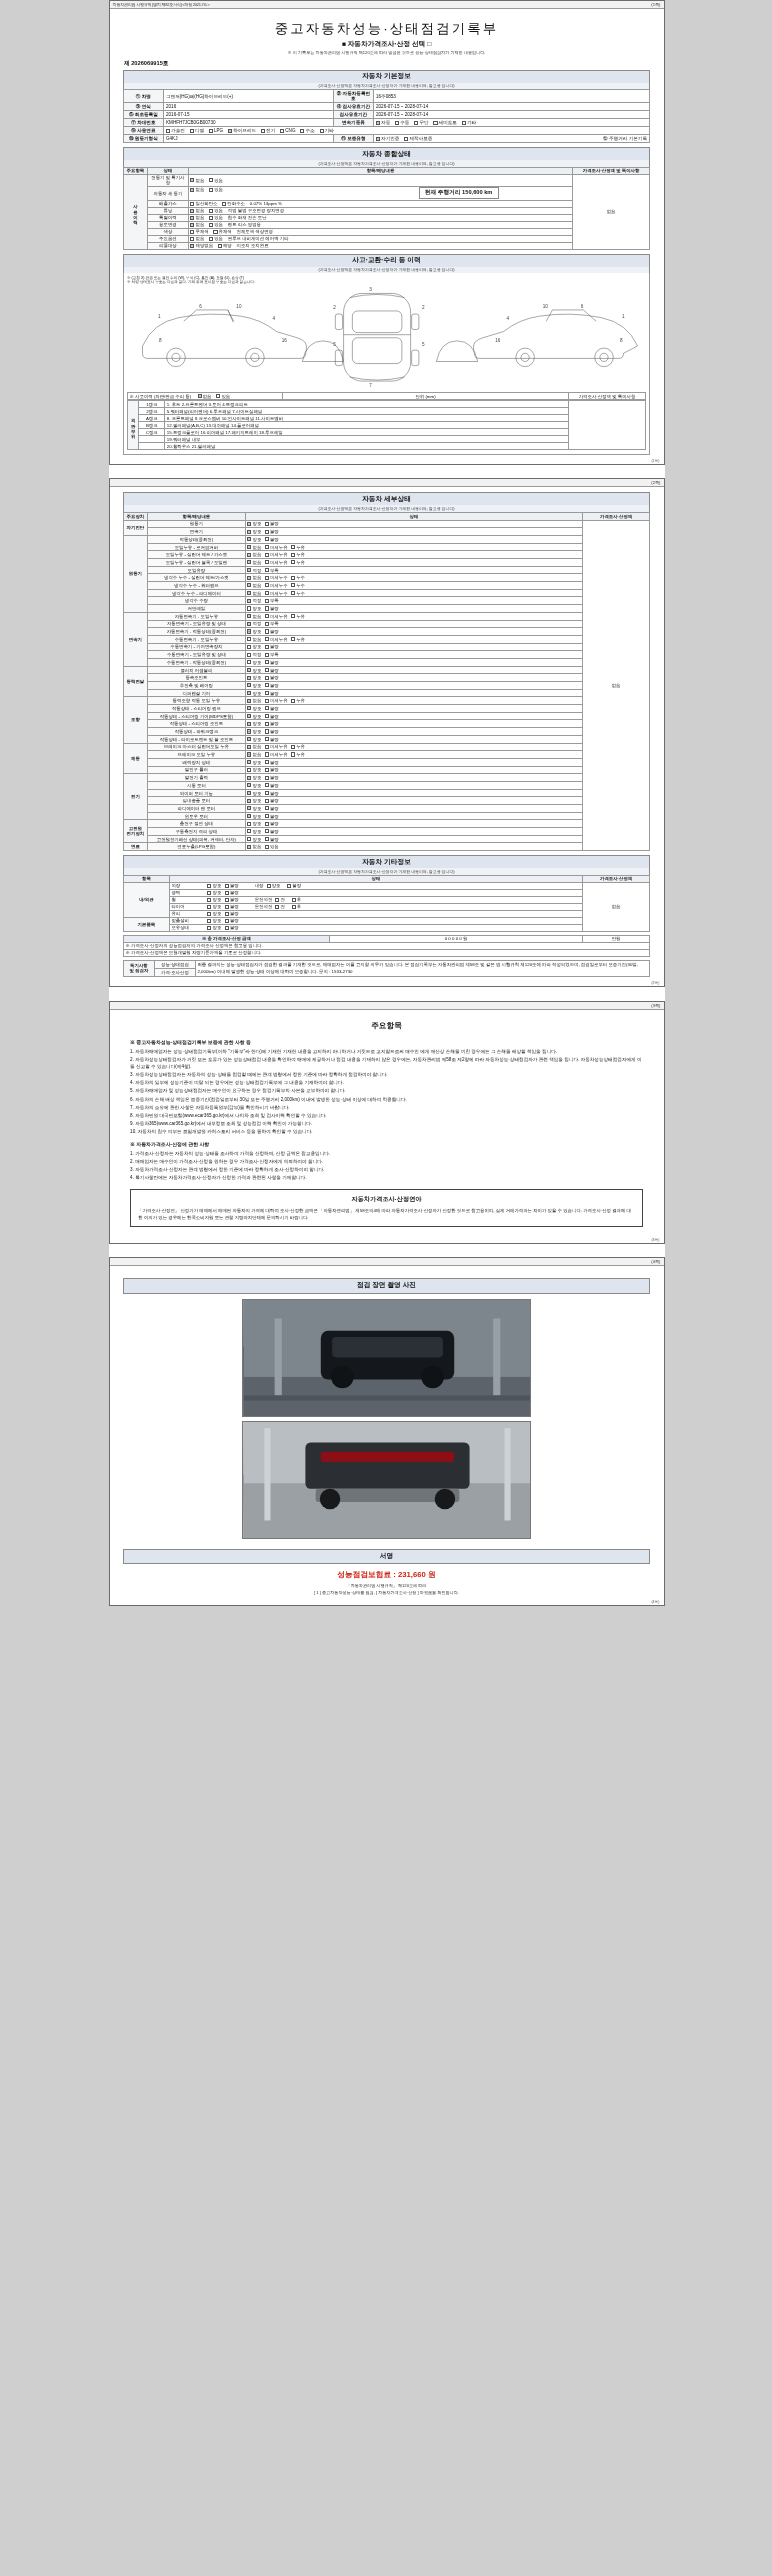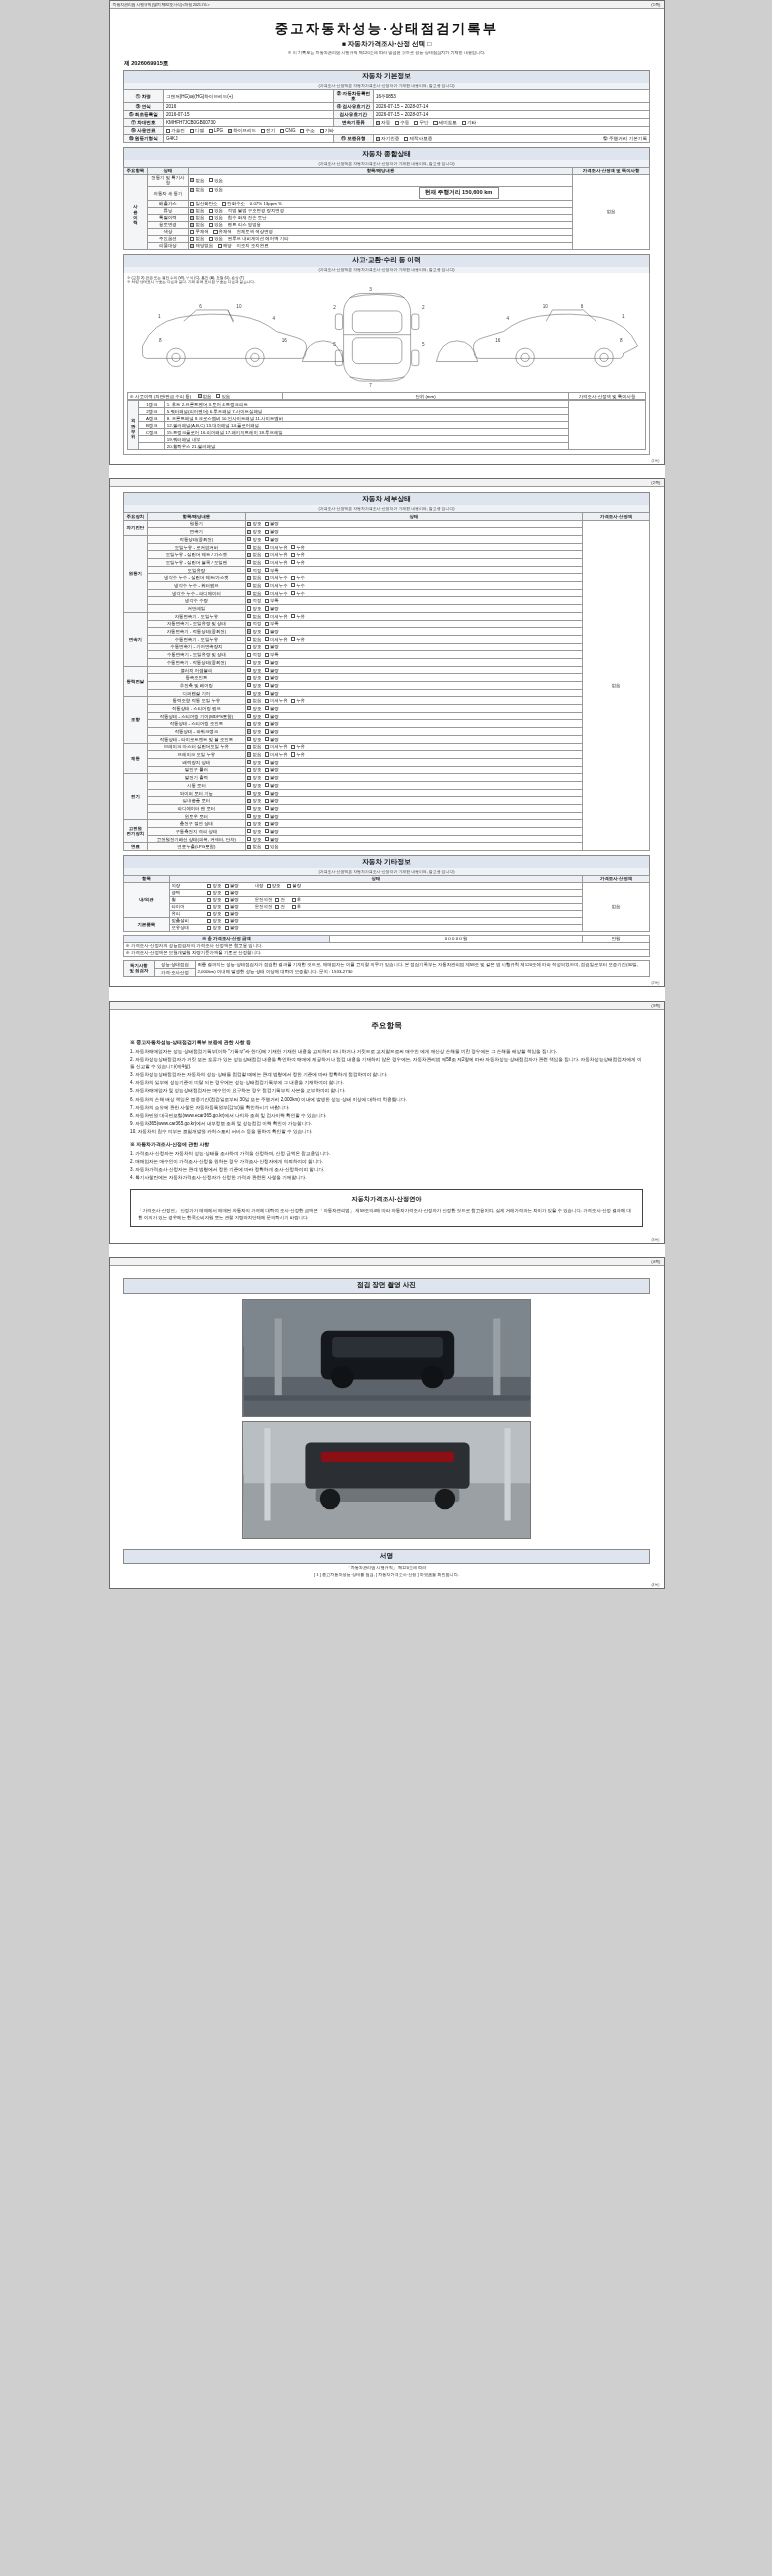--- a/index.html
+++ b/index.html
@@ -7,21 +7,21 @@
   body {
     width:773px; background:#cfcfcf;
     font-family:"Liberation Sans", sans-serif;
     font-size:5.7px; color:#111;
   }
   .page { width:556px; margin:0 auto; background:#fff; }
   .sheet { width:556px; margin:0 auto 13.4px auto; background:#fff; border:0.5px solid #6b6b6b; position:relative; }
   .tinybar { font-size:4.1px; border-bottom:0.5px solid #999; padding:1px 3.1px; color:#333; display:flex; justify-content:space-between; background:#f2f2f2; }
   .tinybar .l { letter-spacing:-0.3px; }
   .docwrap { padding:5.2px 13.4px 9.3px 13.4px; }
-  h1.title { text-align:center; font-size:13.4px; margin:6.2px 0 2.1px 0; letter-spacing:2.1px; font-weight:bold; }
+  h1.title { text-align:center; font-size:13.4px; margin:6.2px 0 2.1px 0; letter-spacing:2.1px; font-weight:normal; }
   .subtitle { text-align:center; font-size:6.7px; margin:1px 0 1px 0; font-weight:bold; }
   .subtitle2 { text-align:center; font-size:4.1px; color:#333; margin:0 0 4.1px 0; }
   .docnum { font-size:5.7px; margin:3.1px 0 2.1px 1px; font-weight:bold; }
   .bandhdr { background:#dfe5ee; border:0.5px solid #8a8a8a; border-bottom:none; text-align:center; font-weight:bold; font-size:6.7px; padding:1.5px 0; }
   .bandnote { font-size:3.9px; text-align:center; color:#333; padding:0.5px 0 1px 0; background:#eef1f6; border-left:0.5px solid #8a8a8a; border-right:0.5px solid #8a8a8a; }
   table { border-collapse:collapse; width:100%; }
   td, th { border:0.5px solid #9a9a9a; padding:1px 2.1px; font-size:4.6px; vertical-align:middle; }
   .lbl { background:#f4f5f7; font-weight:bold; text-align:center; width:40px; }
   .lbl2 { background:#fafafa; text-align:center; }
   .ctr { text-align:center; }
@@ -685,20 +685,21 @@
           <rect x="150" y="58" width="260" height="20" rx="6" fill="#8c0f16"></rect>
           <rect x="140" y="130" width="280" height="26" rx="6" fill="#6e7478"></rect>
           <circle cx="168" cy="150" r="20" fill="#17191b"></circle>
           <circle cx="392" cy="150" r="20" fill="#17191b"></circle>
           <rect x="40" y="12" width="12" height="180" fill="#cdd2d5"></rect>
           <rect x="508" y="12" width="12" height="180" fill="#cdd2d5"></rect>
         </svg>
       </div>
     </div>
     <div class="signhd">서명</div>
+    <div class="signline">성능점검보험료 : 231,660 원</div>
     <div class="signfoot">「자동차관리법 시행규칙」 제120조에 따라</div>
     <div class="signfoot">[ 1 ] 중고자동차성능·상태를 점검, [ 자동차가격조사·산정 ] 하였음을 확인합니다.</div>
   </div>
   <div class="footernum">(4쪽)</div>
 </div>
 
 </div>
 
 
 </body></html>

